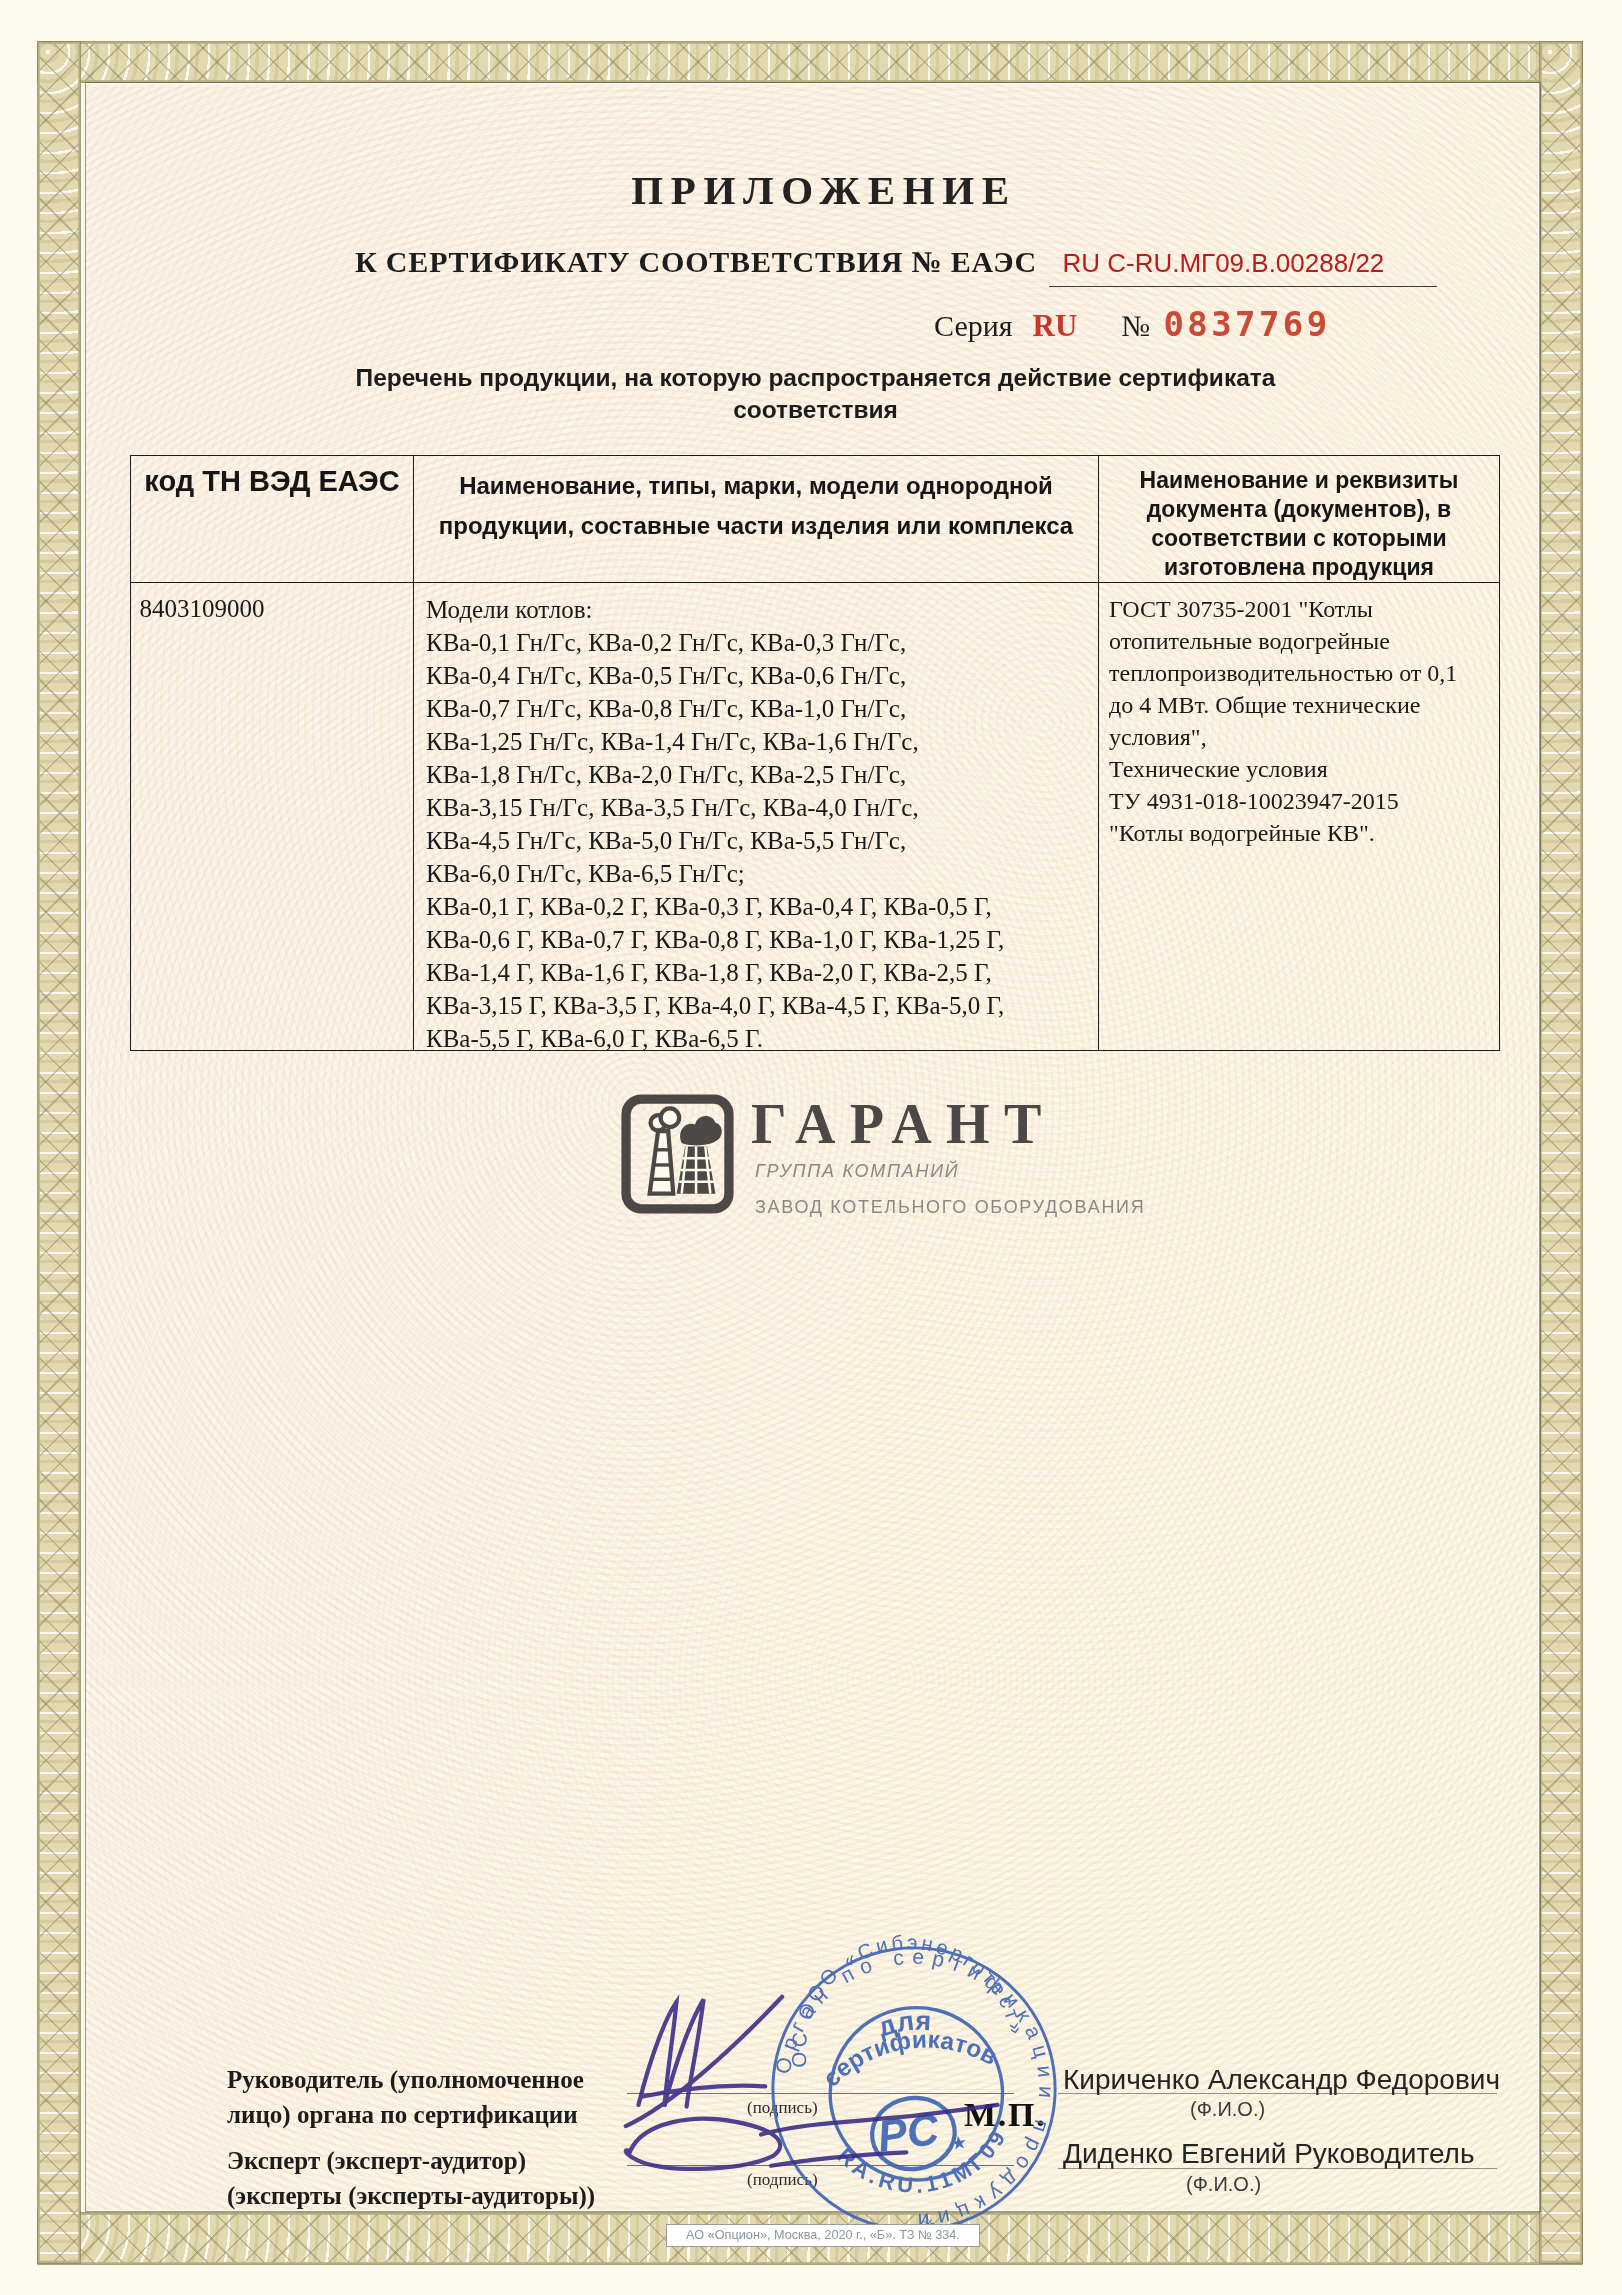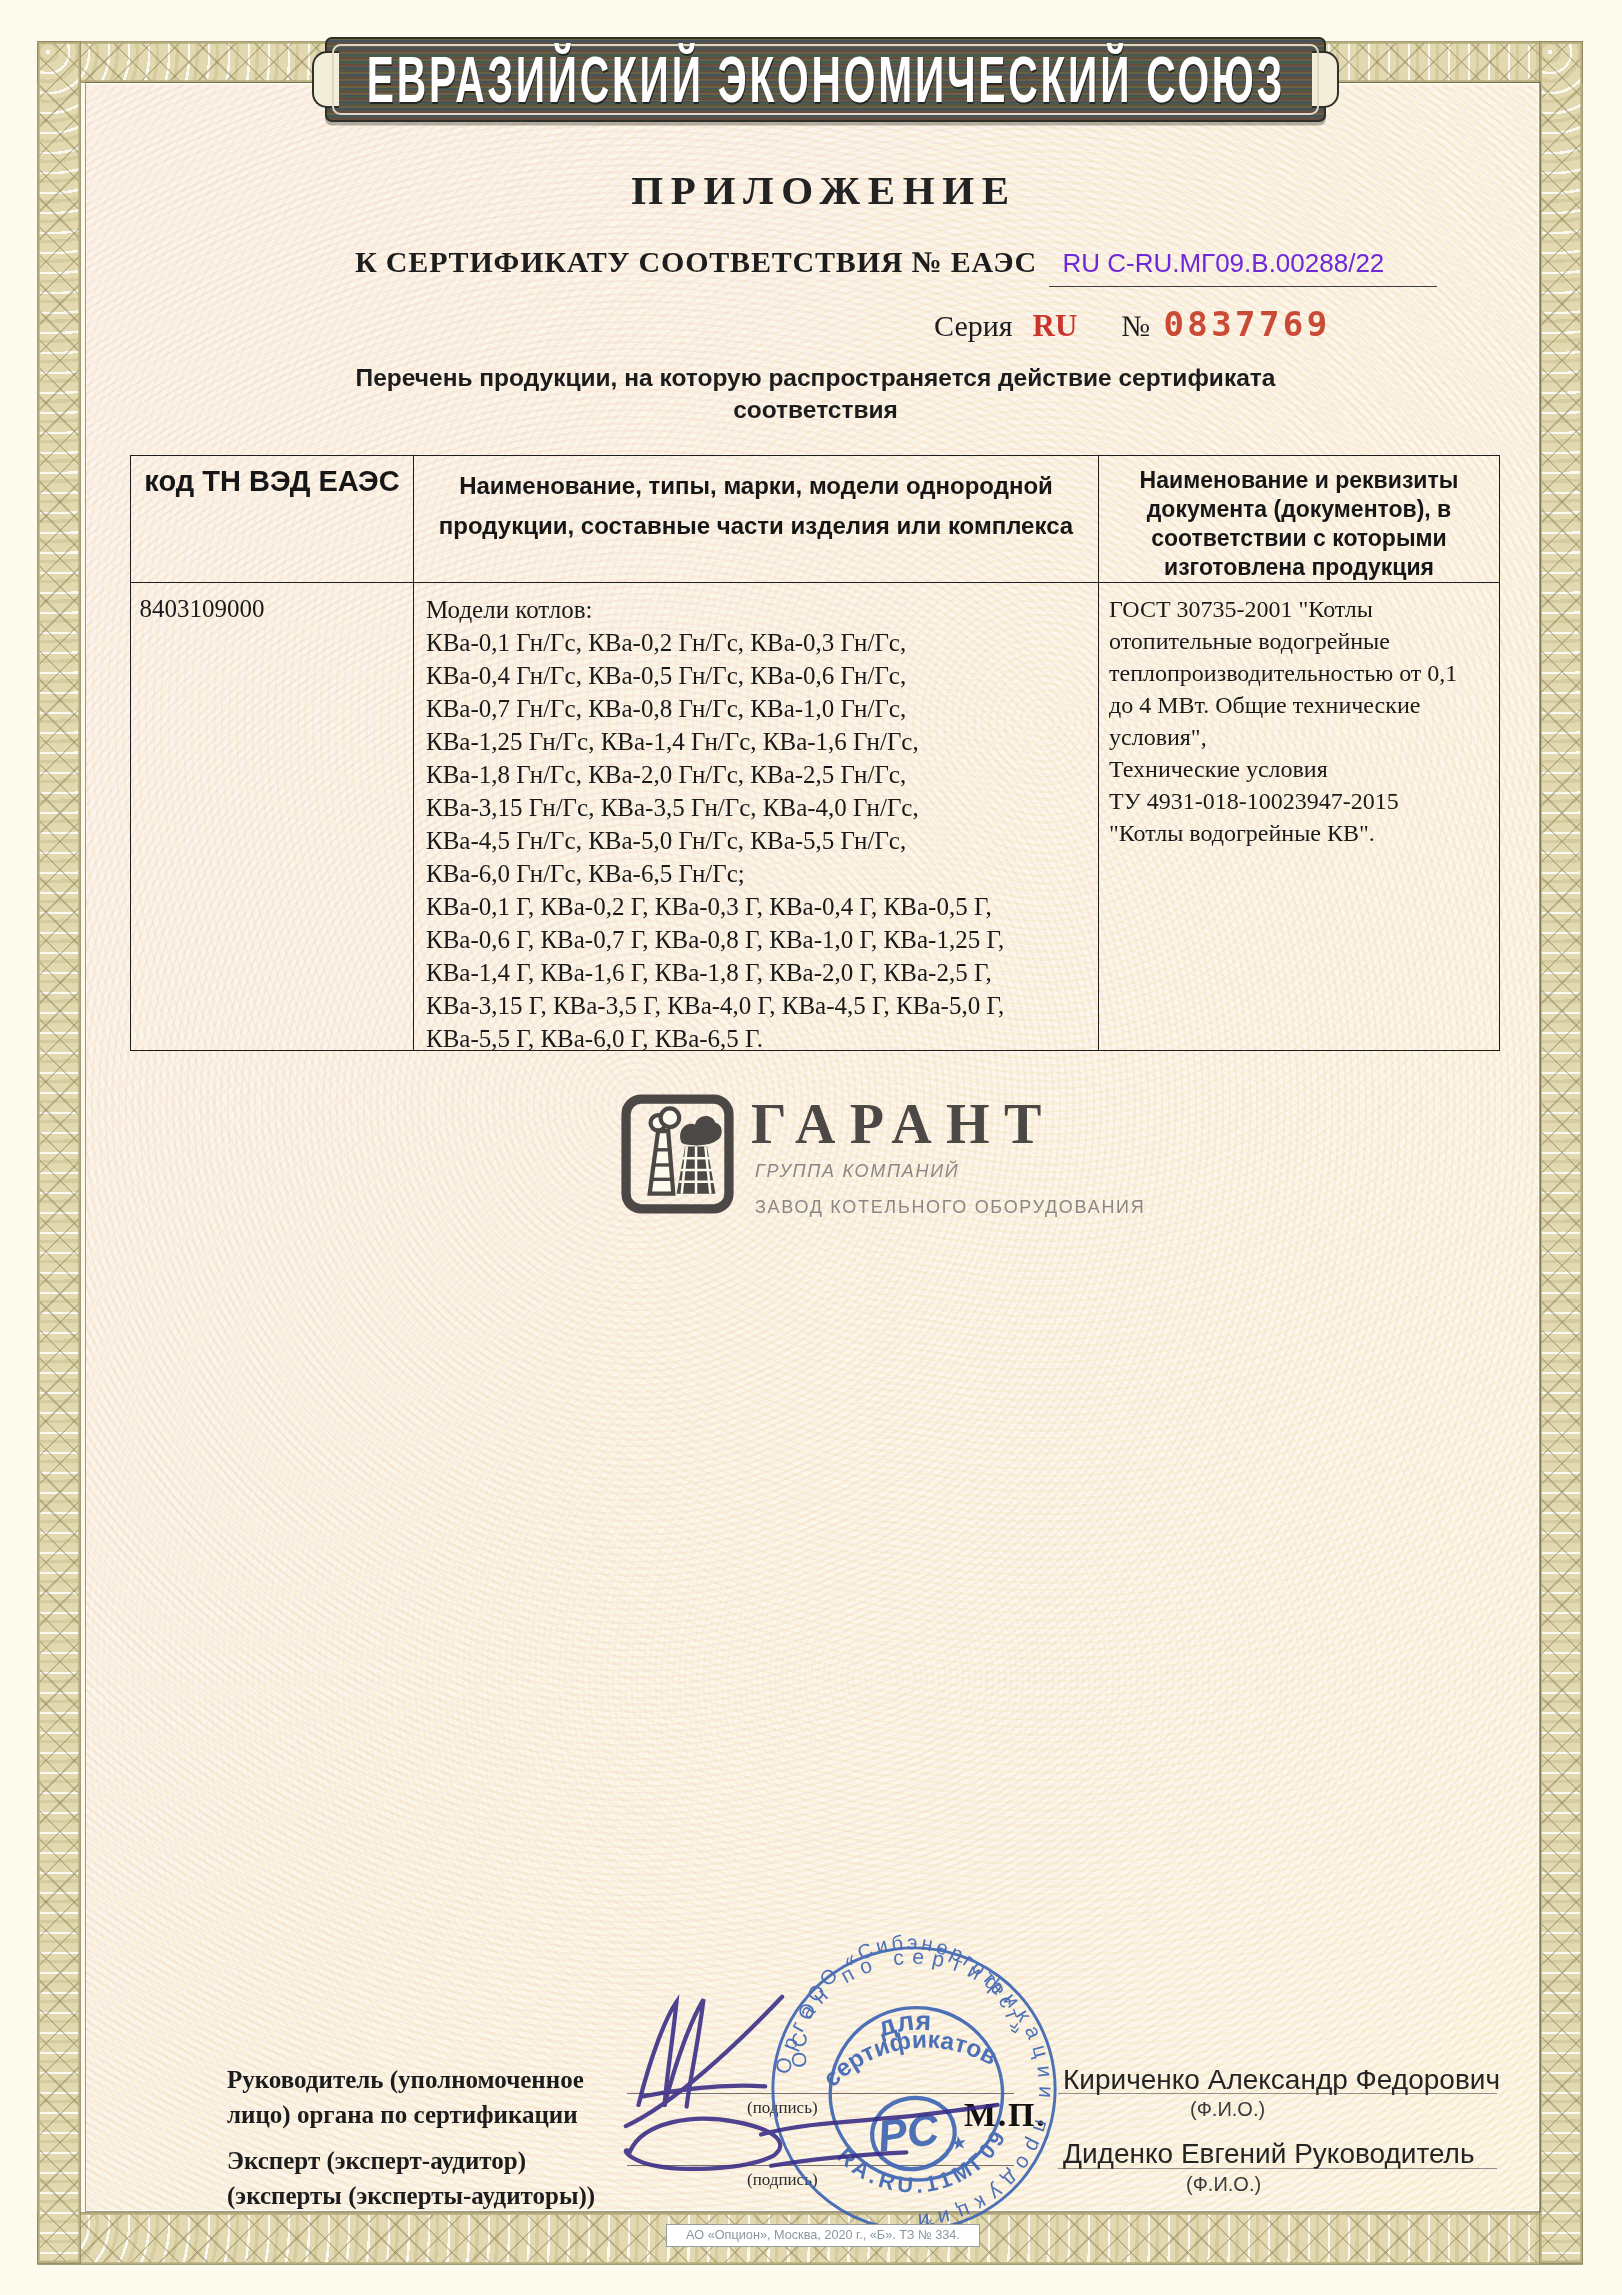--- a/index.html
+++ b/index.html
@@ -41,21 +41,21 @@
   .cap-right{right:-15px;border-left:none;border-radius:0 15px 15px 0;}
   .banner-inner{position:absolute;inset:5px;border:2.5px solid #ddd7c3;border-radius:8.5px;pointer-events:none;}
   .banner-text{display:inline-block;white-space:nowrap;color:#fff;
     font-family:"Liberation Sans",sans-serif;font-weight:800;font-size:51px;letter-spacing:3.4px;
     transform:scale(.8,1.26);text-shadow:0.8px 1.7px 0 rgba(0,0,0,.55);}
   
   .title{position:absolute;left:0;top:166px;width:1648px;text-align:center;
     font-weight:bold;font-size:41px;letter-spacing:7.6px;color:#232323;}
   .subtitle-row{position:absolute;left:355px;top:245px;white-space:nowrap;color:#1d1d1d;}
   .subtitle-label{font-weight:bold;font-size:30px;letter-spacing:0.8px;margin-top:44px;}
-  .cert-number{display:inline-block;font-family:"Liberation Sans",sans-serif;font-size:26px;color:#6d28d9;
+  .cert-number{display:inline-block;font-family:"Liberation Sans",sans-serif;font-size:26px;color:#b91c1c;
     border-bottom:1.7px solid #3c3c3c;padding:0 12px 6.8px 13.5px;margin-left:12px;min-width:363px;}
   .series-row{position:absolute;left:934px;top:304px;white-space:nowrap;font-size:30px;color:#1d1d1d;}
   .series-ru{font-weight:bold;color:#c9352c;margin-left:20px;font-size:31px;}
   .series-no{margin-left:44px;}
   .series-digits{font-family:"DejaVu Sans Mono",monospace;font-weight:bold;font-size:34px;
     color:#c94b35;letter-spacing:3.4px;margin-left:13.5px;}
   .intro{position:absolute;left:0;top:362px;width:1631px;text-align:center;
     font-family:"Liberation Sans",sans-serif;font-weight:bold;font-size:24.5px;line-height:32px;color:#1c1c1c;}
   
   .ctable{position:absolute;left:130px;top:455px;width:1370px;border:1.7px solid #1e1e1e;box-sizing:border-box;}
@@ -97,26 +97,20 @@
 <div class="page">
 
   <div class="watermark"></div>
 
   <div class="band band-top"></div>
   <div class="band band-bottom"></div>
   <div class="band band-left"></div>
   <div class="band band-right"></div>
   <div class="inner-frame"></div>
 
-  <div class="banner">
-    <div class="banner-cap cap-left"></div>
-    <div class="banner-cap cap-right"></div>
-    <div class="banner-inner"></div>
-    <span class="banner-text">ЕВРАЗИЙСКИЙ ЭКОНОМИЧЕСКИЙ СОЮЗ</span>
-  </div>
 
   <div class="title">ПРИЛОЖЕНИЕ</div>
 
   <div class="subtitle-row">
     <span class="subtitle-label">К СЕРТИФИКАТУ СООТВЕТСТВИЯ № ЕАЭС</span><span class="cert-number">RU C-RU.МГ09.В.00288/22</span>
   </div>
 
   <div class="series-row">
     <span>Серия</span><span class="series-ru">RU</span><span class="series-no">№</span><span class="series-digits">0837769</span>
   </div>

